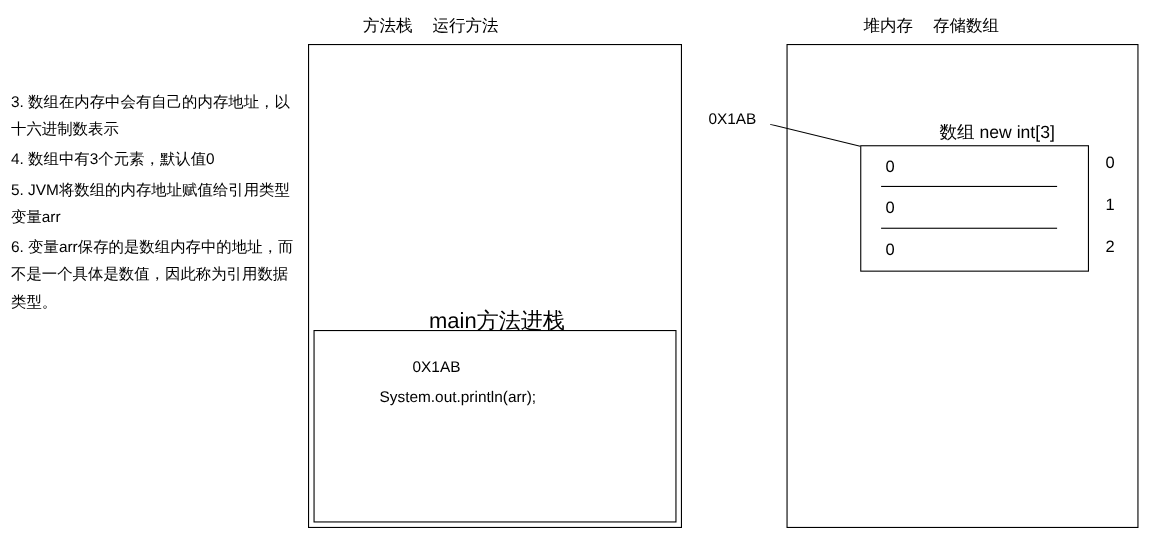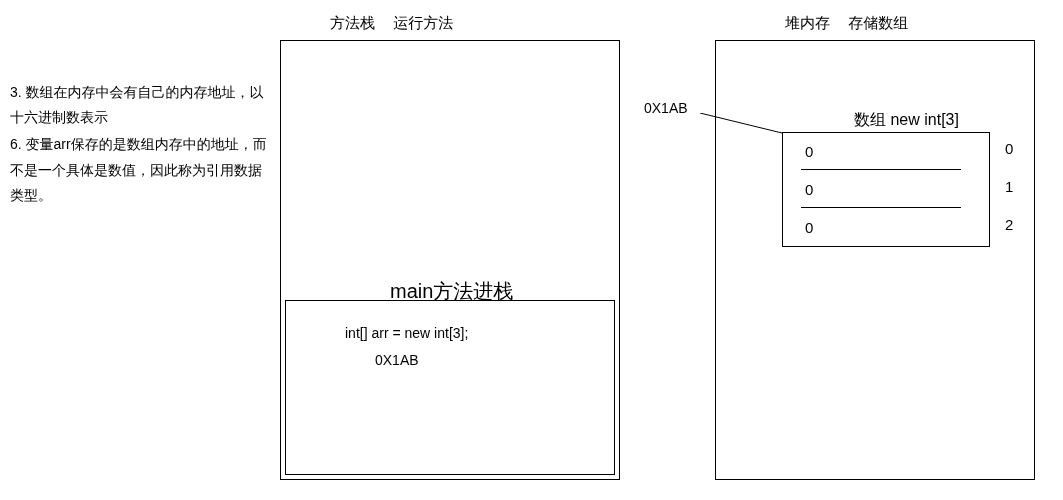--- a/index.html
+++ b/index.html
@@ -121,42 +121,44 @@
       width: 85px;
       height: 25px;
       pointer-events: none;
     }
   </style>
 </head>
 <body>
 
 <div class="left-text">
   <p>3. 数组在内存中会有自己的内存地址，以十六进制数表示</p>
+  <p>4. 数组中有3个元素，默认值0</p>
+  <p>5. JVM将数组的内存地址赋值给引用类型变量arr</p>
   <p>6. 变量arr保存的是数组内存中的地址，而不是一个具体是数值，因此称为引用数据类型。</p>
 </div>
 
 <div class="stack-title">
   <span>方法栈</span>
   <span>运行方法</span>
 </div>
 
 <div class="heap-title">
   <span>堆内存</span>
   <span>存储数组</span>
 </div>
 
 <div class="stack-box"></div>
 
 <div class="main-label">main方法进栈</div>
 
 <div class="main-frame"></div>
 
 <div class="main-code">
-  <div>int[] arr = new int[3];</div>
   <div class="addr">0X1AB</div>
+  <div>System.out.println(arr);</div>
 </div>
 
 <div class="heap-box"></div>
 
 <div class="heap-addr">0X1AB</div>
 
 <div class="array-label">数组 new int[3]</div>
 
 <div class="array-box">
   <div class="array-cell">

